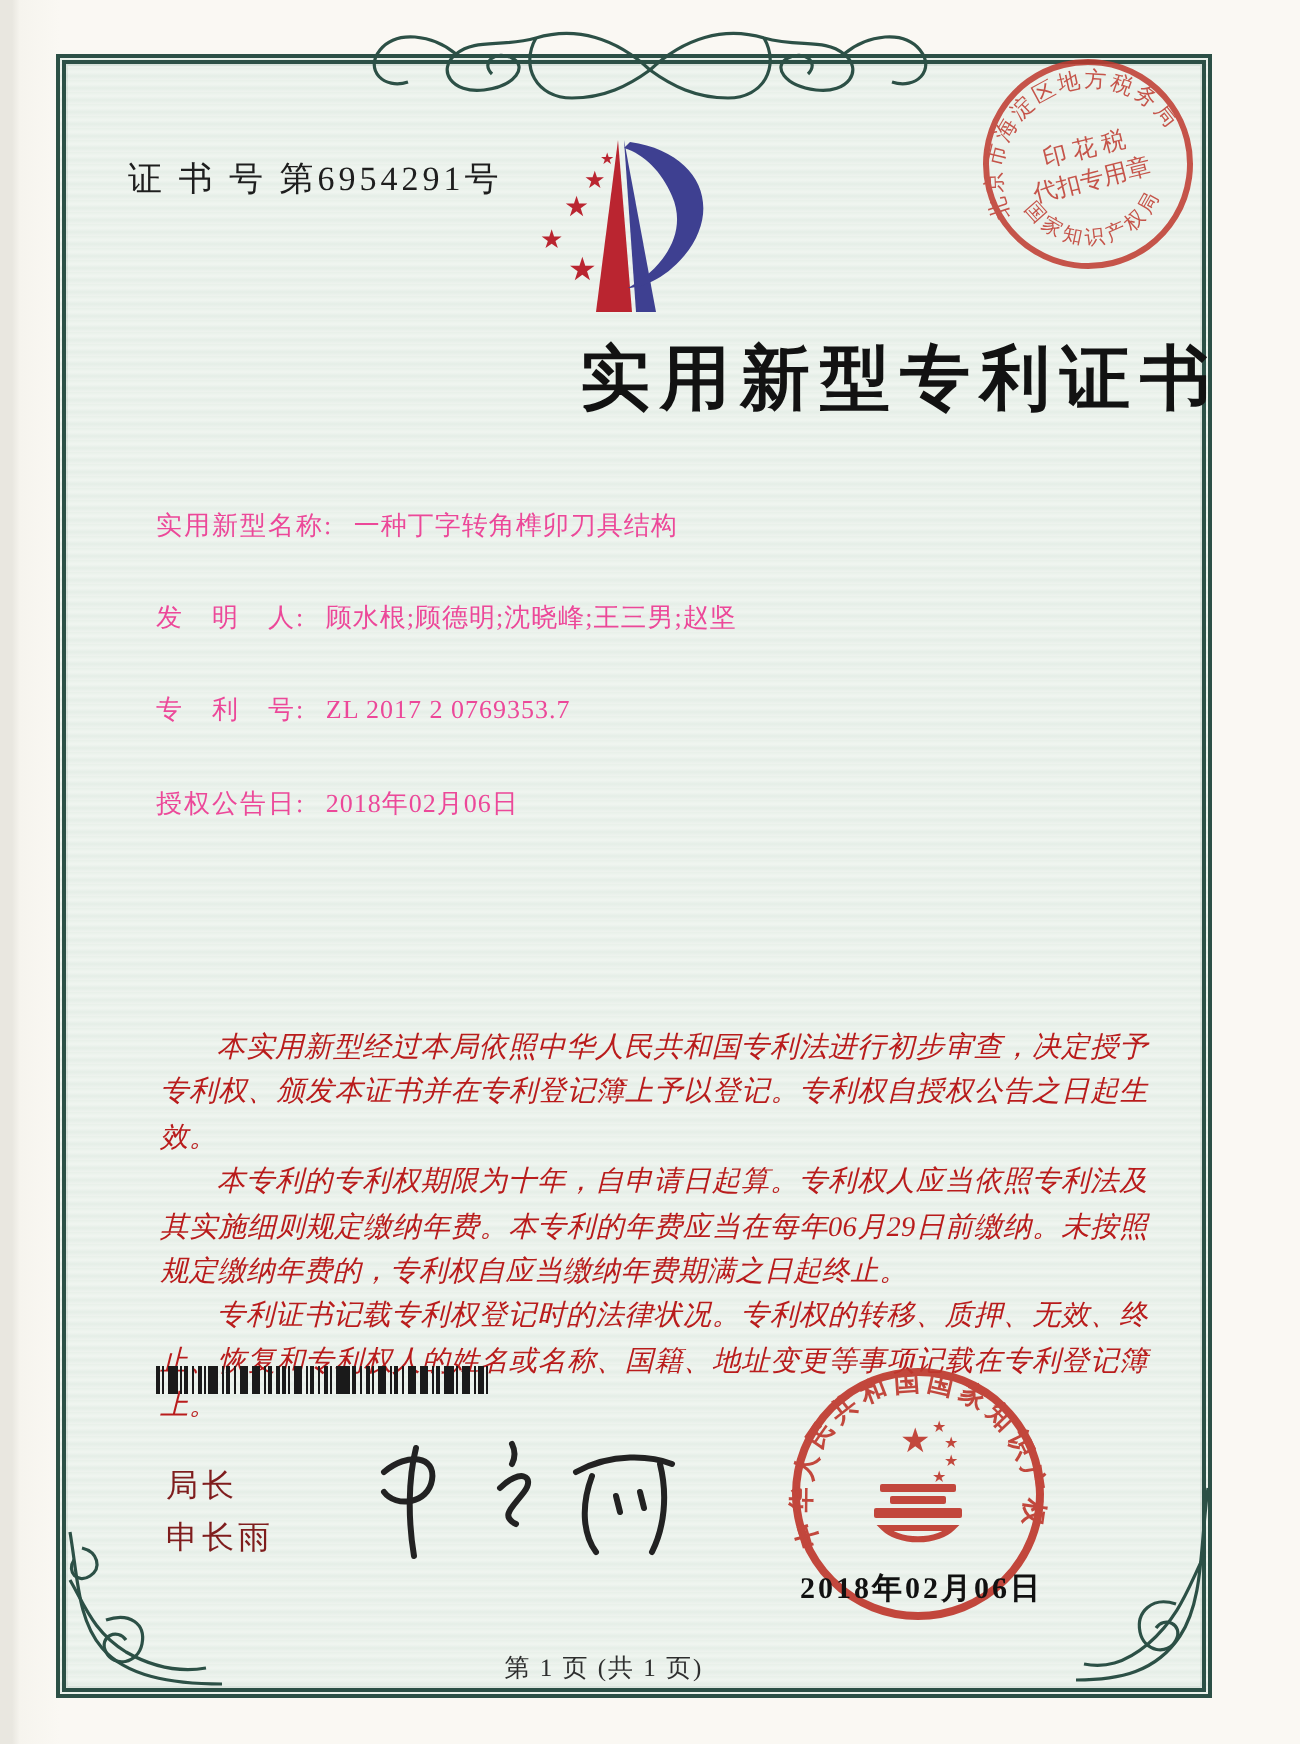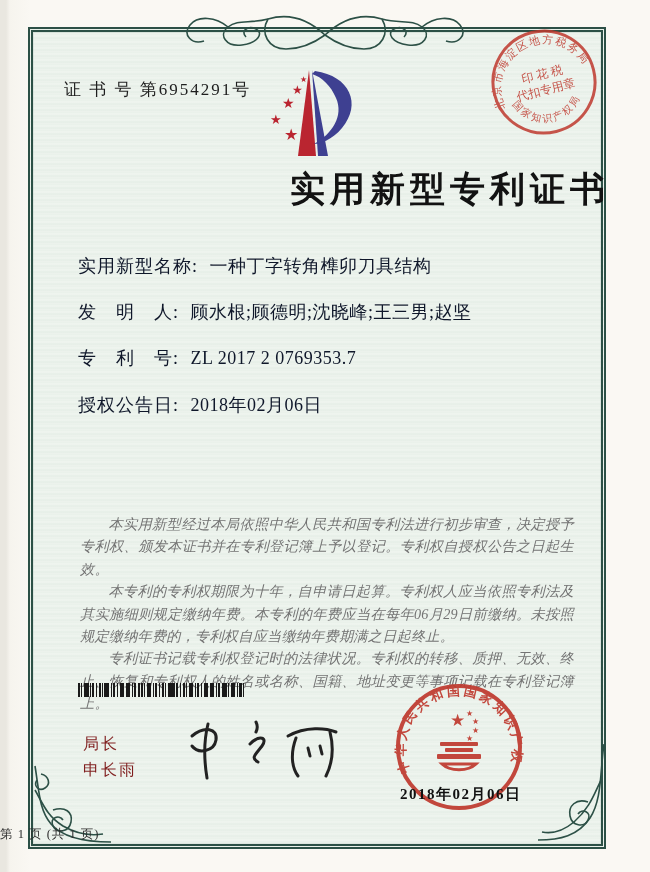--- a/index.html
+++ b/index.html
@@ -24,27 +24,27 @@
   
   .cert-no {
     position:absolute; left:64px; top:78px;
     font-size:17px; letter-spacing:2px; color:#1e1e1e;
   }
   .title {
     position:absolute; left:0; right:40px; top:166px; text-align:right;
     font-size:35px; font-weight:700; letter-spacing:5px; color:#121212;
   }
   .fields { position:absolute; left:78px; top:254px; width:480px; }
-  .field-row { height:46.2px; font-size:18px; color:#0f172a; white-space:nowrap; }
+  .field-row { height:46.2px; font-size:13px; color:#ec4899; white-space:nowrap; }
   .field-row .lbl { letter-spacing:1px; }
   .field-row .val { margin-left:7px; letter-spacing:.5px; }
 
   .paras { position:absolute; left:80px; top:513px; width:494px; }
   .paras p {
-    font-size:14.2px; line-height:22.4px; color:#737373;
+    font-size:14.2px; line-height:22.4px; color:#b91c1c;
     text-indent:2em; text-align:justify; font-style:italic; letter-spacing:.2px;
   }
 
   
   .barcode {
     position:absolute; left:78px; top:683px; width:167px; height:14px;
     background:
       repeating-linear-gradient(90deg,#1a1a1a 0 1px,transparent 1px 3px),
       repeating-linear-gradient(90deg,#1a1a1a 0 2px,transparent 2px 7px),
       repeating-linear-gradient(90deg,transparent 0 9px,#1a1a1a 9px 11px,transparent 11px 17px);
@@ -60,21 +60,21 @@
 
   
   .main-seal { position:absolute; left:392px; top:680px; opacity:.92; }
   .issue-date {
     position:absolute; left:400px; top:785px; font-size:15px; color:#111;
     letter-spacing:1.5px; font-weight:600;
   }
   .tax-seal { position:absolute; left:488px; top:26px; transform:rotate(-14deg); opacity:.85; }
 
   .footer {
-    position:absolute; left:0; right:46px; top:826px; 
+    position:absolute; left:0; right:46px; top:826px; text-align:center;
     font-size:12.5px; color:#2e2e2e; letter-spacing:1px;
   }
 
   
   .ornament-top { position:absolute; left:168px; top:5px; }
   .ornament-bl { position:absolute; left:29px; top:760px; }
   .ornament-br { position:absolute; left:536px; top:742px; transform:scaleX(-1); }
   .logo { position:absolute; left:262px; top:56px; }
 </style>
 </head>

